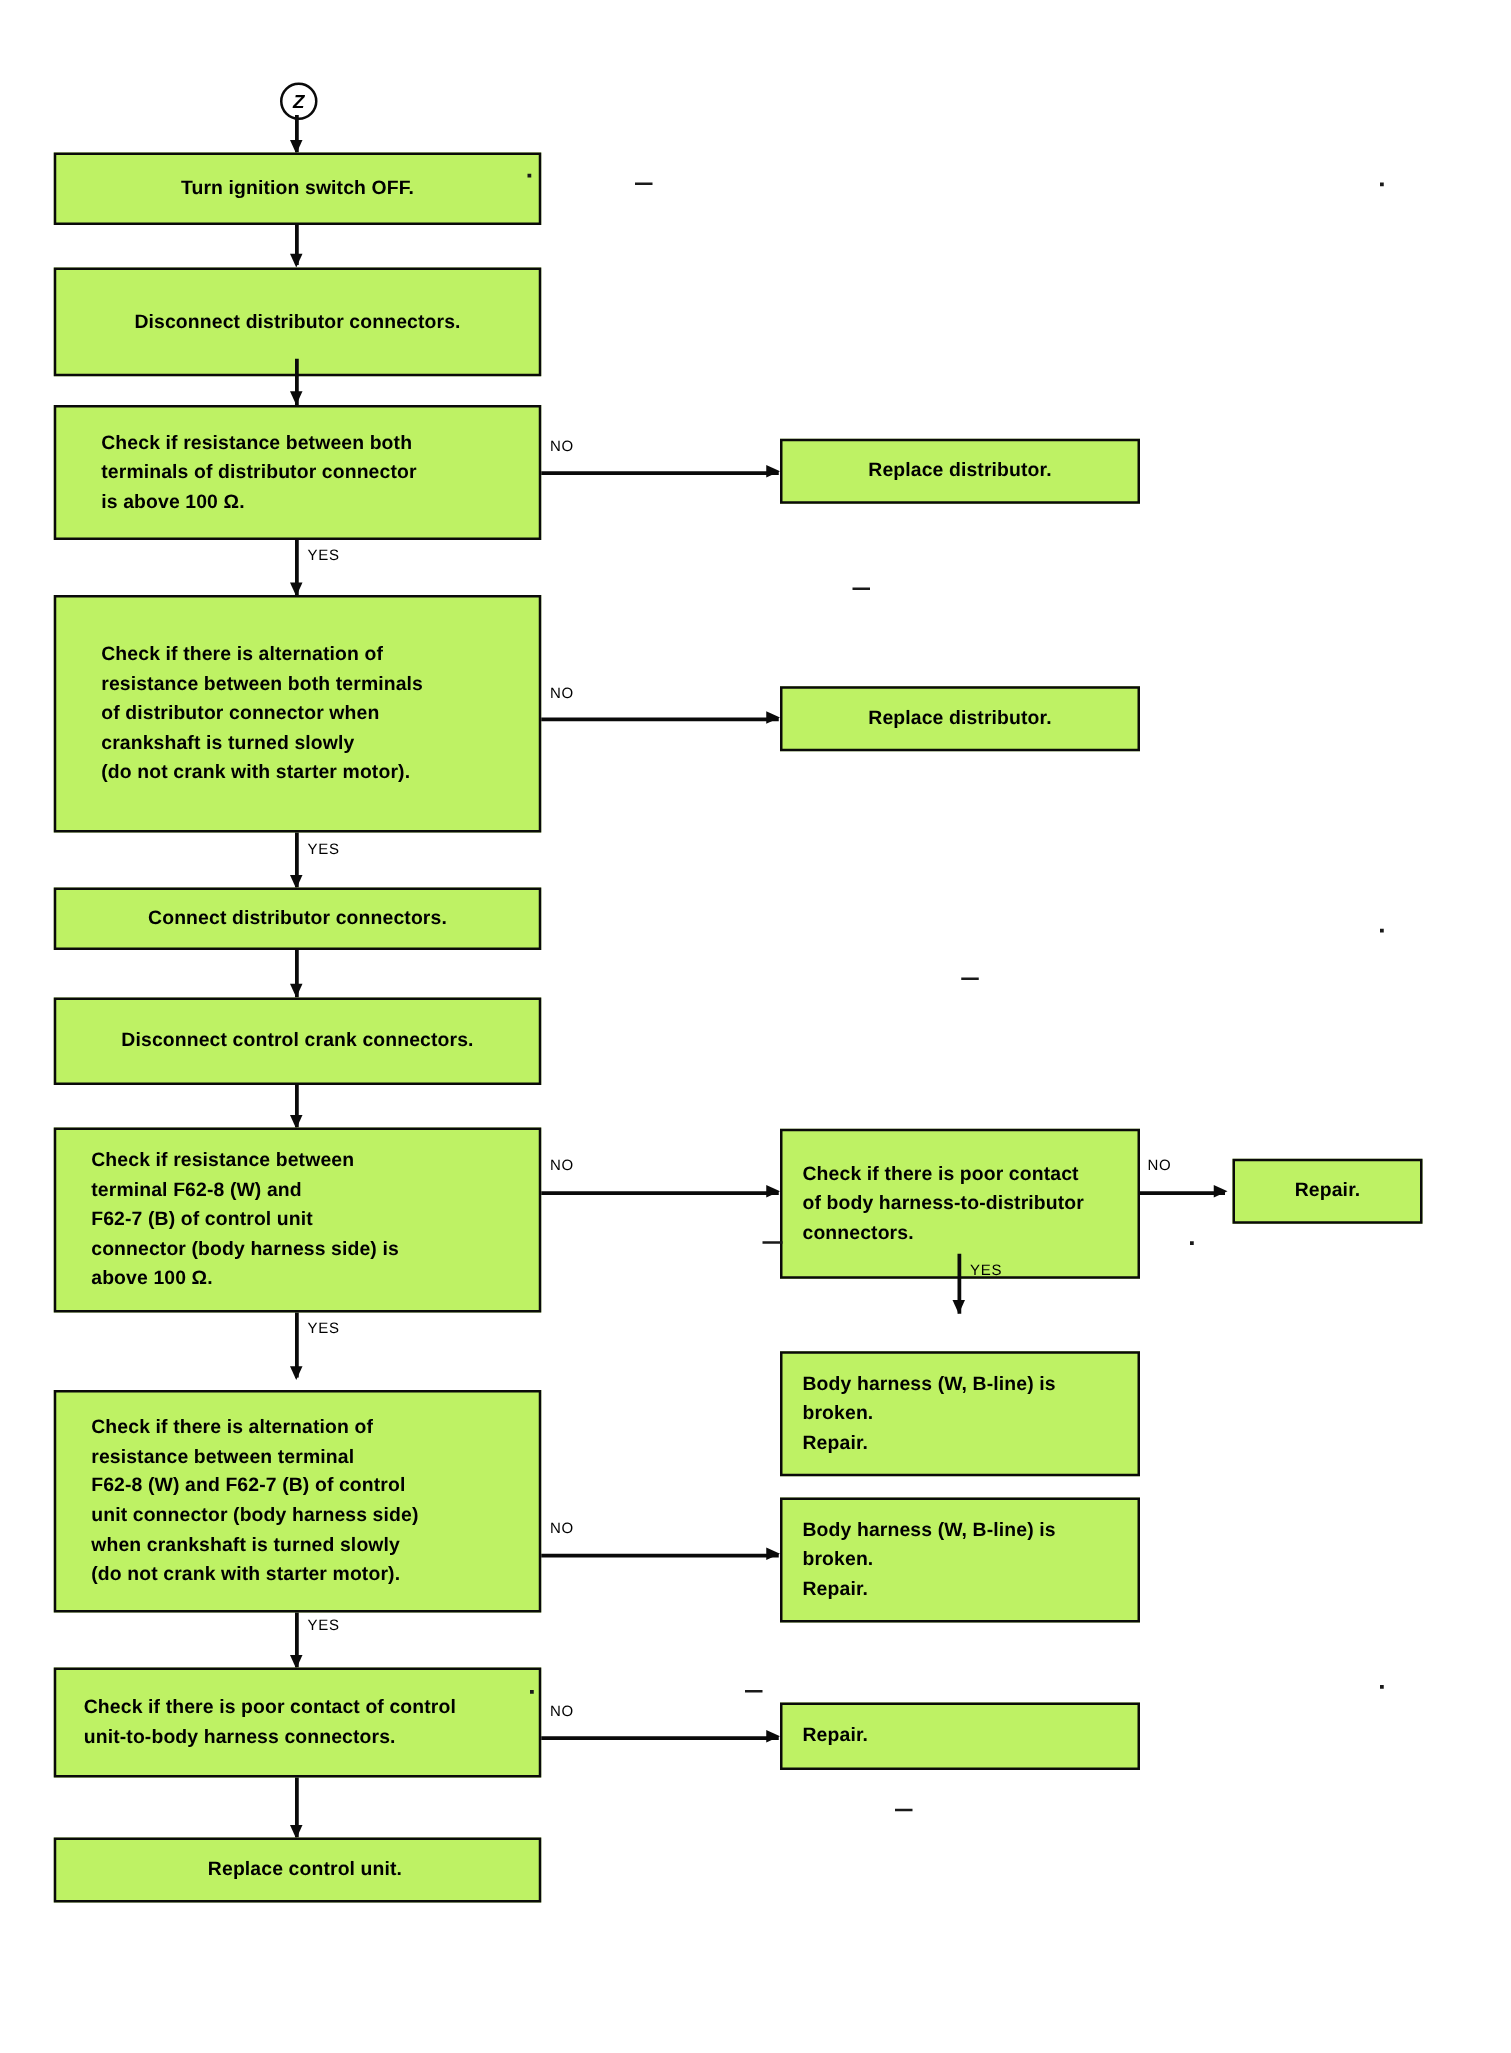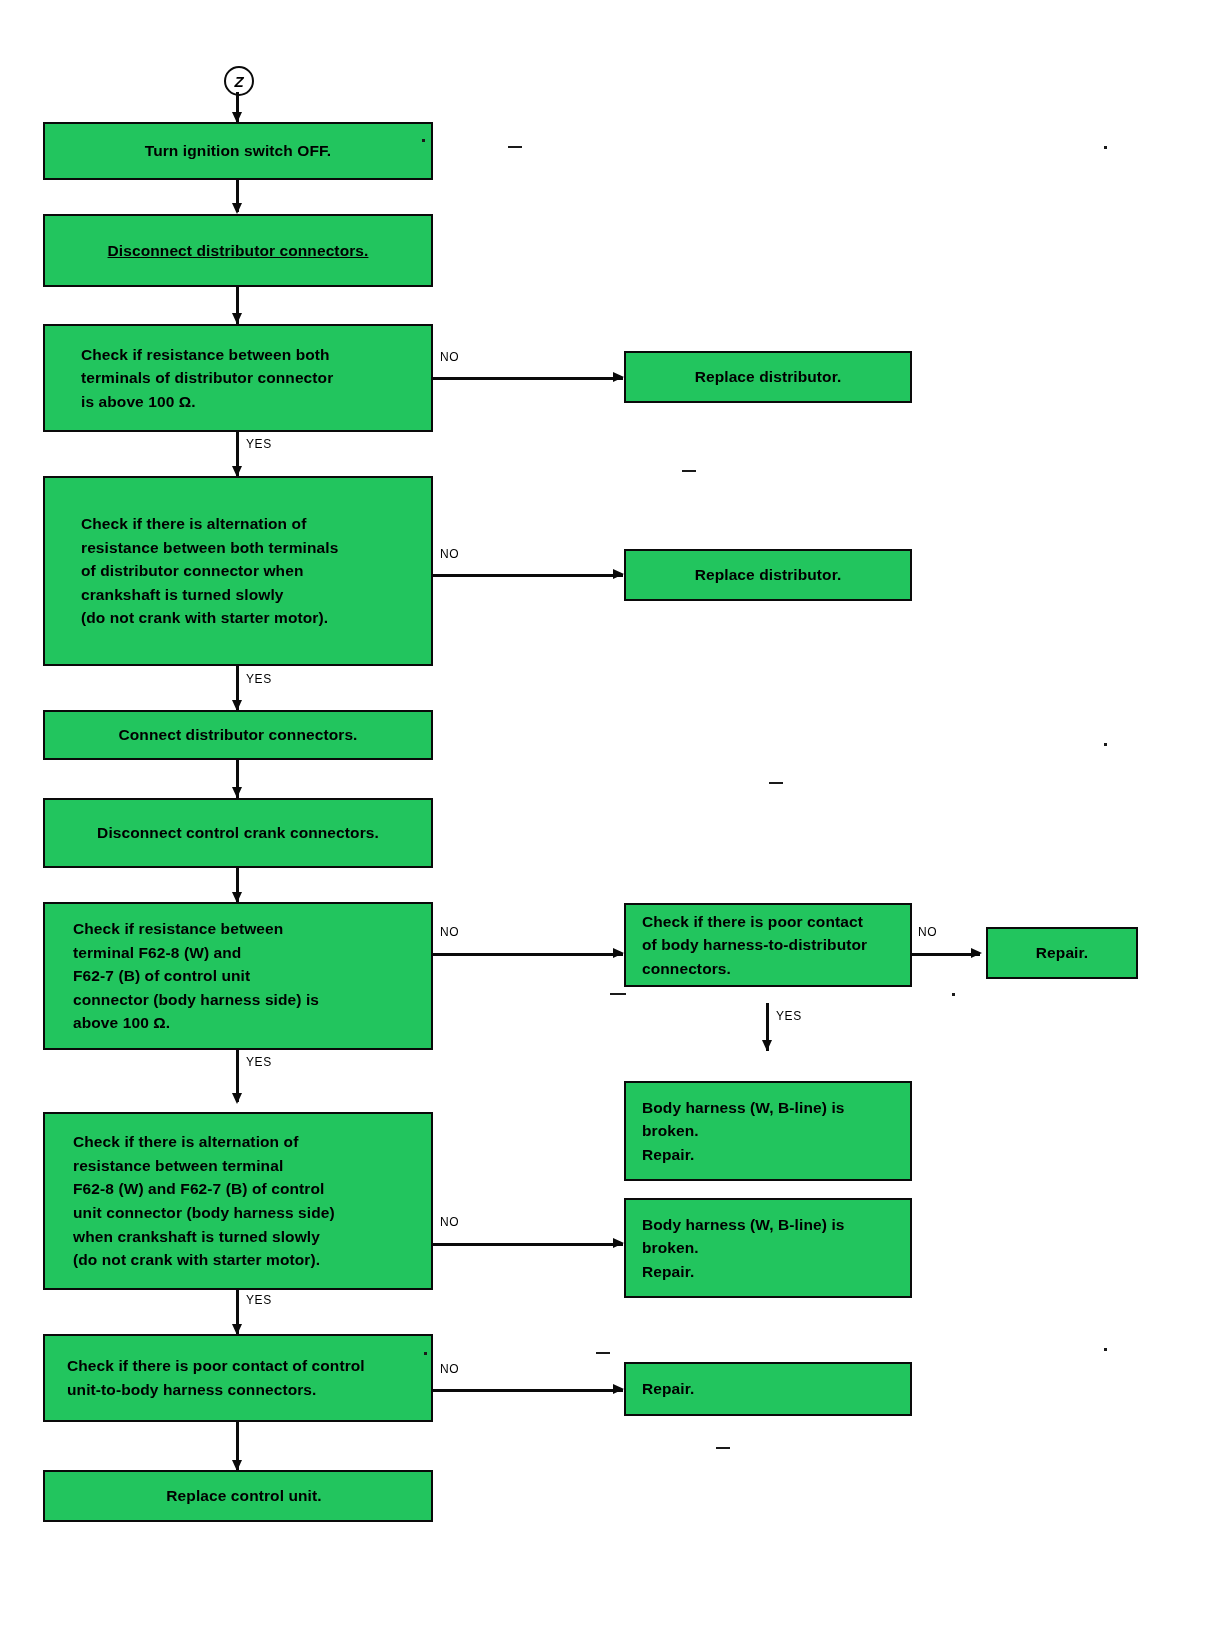--- a/index.html
+++ b/index.html
@@ -17,21 +17,21 @@
     height: 1642px;
     background: #ffffff;
     overflow: hidden;
   }
 
   
   .box {
     position: absolute;
     box-sizing: border-box;
     border: 2.5px solid #0a0a0a;
-    background: #22c55e;
+    background: #bef264;
     color: #000000;
     font-size: 15.5px;
     line-height: 1.52;
     font-weight: bold;
     letter-spacing: 0.1px;
     display: flex;
     flex-direction: column;
     justify-content: center;
   }
   .box .txt {
@@ -122,21 +122,21 @@
   </div>
   <div class="vline" style="left:236px; top:92px; height:30px;"></div>
   <div class="arrow-down" style="left:231.5px; top:112px;"></div>
 
   <div class="box center" style="left:43px; top:122px; width:390px; height:58px;">
     <div class="txt">Turn ignition switch OFF.</div>
   </div>
   <div class="vline" style="left:236px; top:180px; height:32px;"></div>
   <div class="arrow-down" style="left:231.5px; top:203px;"></div>
 
-  <div class="box center" style="left:43px; top:214px; width:390px; height:73px;text-decoration:underline;">
+  <div class="box center" style="left:43px; top:214px; width:390px; height:87px;">
     <div class="txt">Disconnect distributor connectors.</div>
   </div>
   <div class="vline" style="left:236px; top:287px; height:37px;"></div>
   <div class="arrow-down" style="left:231.5px; top:313px;"></div>
 
   <div class="box left" style="left:43px; top:324px; width:390px; height:108px;">
     <div class="txt">Check if resistance between both
 terminals of distributor connector
 is above 100 Ω.</div>
   </div>
@@ -189,21 +189,21 @@
 terminal F62-8 (W) and
 F62-7 (B) of control unit
 connector (body harness side) is
 above 100 Ω.</div>
   </div>
 
   <div class="hline" style="left:433px; top:953px; width:190px;"></div>
   <div class="arrow-right" style="left:613px; top:948px;"></div>
   <div class="blabel" style="left:440px; top:925px;">NO</div>
 
-  <div class="box leftnarrow" style="left:624px; top:903px; width:288px; height:84px;">
+  <div class="box leftnarrow" style="left:624px; top:903px; width:288px; height:120px;">
     <div class="txt" style="padding-left:16px;">Check if there is poor contact
 of body harness-to-distributor
 connectors.</div>
   </div>
 
   <div class="hline" style="left:912px; top:953px; width:68px;"></div>
   <div class="arrow-right" style="left:971px; top:948px;"></div>
   <div class="blabel" style="left:918px; top:925px;">NO</div>
 
   <div class="box center" style="left:986px; top:927px; width:152px; height:52px;">

